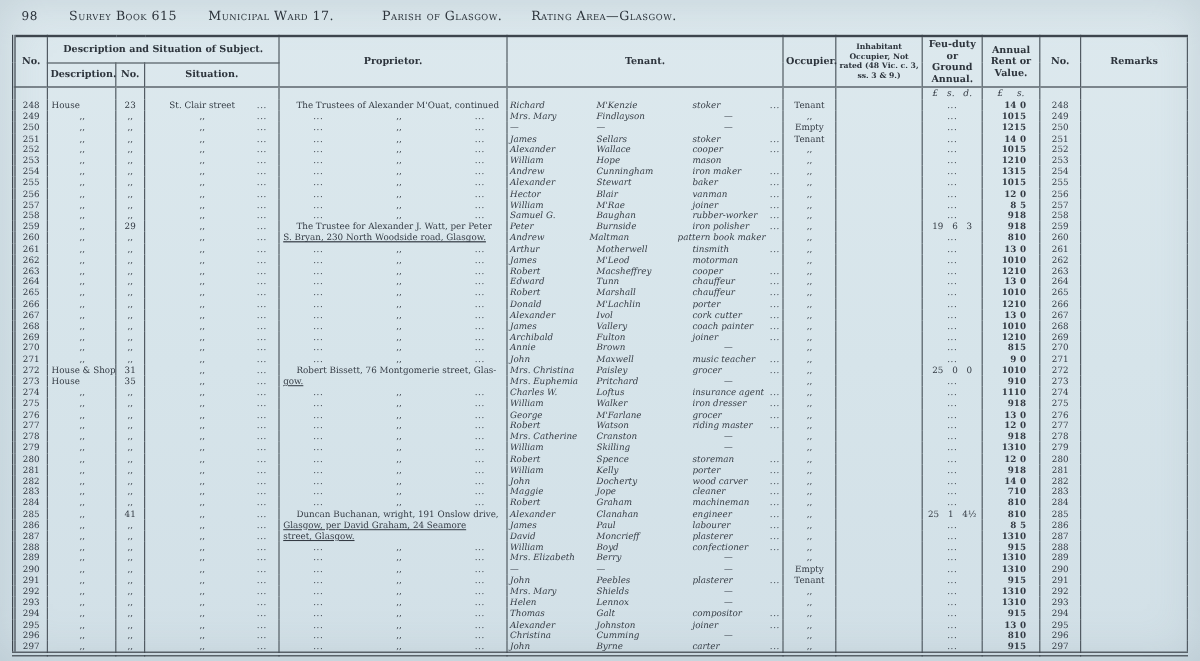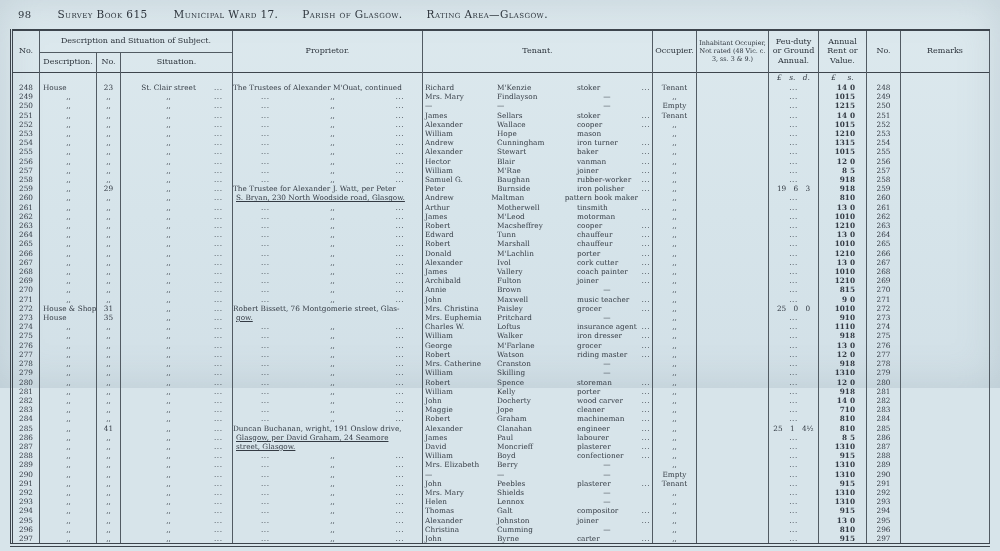--- a/index.html
+++ b/index.html
@@ -3,70 +3,70 @@
 <meta charset="utf-8">
 <style>
   * { margin:0; padding:0; box-sizing:border-box; }
   html,body { width:1000px; height:551px; overflow:hidden; }
   body {
     background:#d7e4ea;
     font-family:"DejaVu Serif","Liberation Serif",serif;
     color:#30373f;
   }
   .page {
-    position:relative; width:1000px; height:388px;
+    position:relative; width:1000px; height:551px;
     background:linear-gradient(180deg,#dde9ee 0%,#d6e4ea 55%,#d2e0e7 100%);
     box-shadow:inset 0 0 40px rgba(120,140,150,.25);
   }
   
   .topline {
     display:flex; align-items:baseline;
     padding:8px 12px 0 18px;
     font-variant:small-caps; font-size:10.5px; letter-spacing:.4px;
     white-space:nowrap; color:#2d343c;
   }
   .topline .pageno { font-variant:normal; font-size:10px; }
   .topline .t-title  { margin-left:44px; }
   .topline .t-survey { margin-left:26px; }
   .topline .t-ward   { margin-left:26px; }
-  .topline .t-parish { margin-left:24px; }
+  .topline .t-parish { margin-left:40px; }
   .topline .t-rating { margin-left:24px; }
   
   table.roll {
     position:absolute; left:10px; top:29px; width:978px;
     border-collapse:collapse; table-layout:fixed;
     border-top:2px solid #3d454d;
     border-bottom:4px double #3d454d;
     border-left:3px double #3d454d;
     border-right:1.5px solid #3d454d;
   }
   thead { border-bottom:1.5px solid #3d454d; }
   thead th {
-    font-weight:normal; font-size:8px; line-height:1.2;
+    font-weight:bold; font-size:8px; line-height:1.2;
     border-left:1px solid #525b63; border-right:1px solid #525b63;
     vertical-align:middle; text-align:center; padding:1px 2px; color:#2d343c;
   }
   th.group { border-bottom:1px solid #525b63; height:22px; }
   tr.tier2 th { height:20px; }
   th.small { font-size:6.4px; line-height:1.25; }
   tbody td {
     font-size:7.3px; line-height:9.2px; height:9.2px;
     border-left:1px solid #525b63; border-right:1px solid #525b63;
     padding:0 2px; white-space:nowrap; overflow:hidden;
     vertical-align:middle; color:#343b44;
   }
   tr.cur td { height:11px; font-style:italic; font-size:7.5px; text-align:center; }
   tr.cur .ws1 { word-spacing:5px; } tr.cur .ws2 { word-spacing:9px; }
   td.c-no, td.c-dno, td.c-no2, td.c-occr { text-align:center; }
   td.c-desc { text-align:left; padding-left:3px; }
   td.c-desc.dit, td.c-dno.dit { text-align:center; }
   .sitwrap { display:flex; } .sv { flex:1; text-align:center; } .sd { width:16px; text-align:left; }
   .pd { display:flex; justify-content:space-between; padding:0 16px 0 26px; }
-  td.c-prop.pt { padding-left:0; } td.c-prop.pc { padding-left:3px;text-decoration:underline; }
-  .tn { display:flex; } .t1 { width:72px; } .t2 { width:80px; }
+  td.c-prop.pt { padding-left:14px; } td.c-prop.pc { padding-left:3px;text-decoration:underline; }
+  .tn { display:flex;font-style:italic; } .t1 { width:72px; } .t2 { width:80px; }
   .t3 { flex:1; } .t3.dash { text-align:center; } .tdots { width:13px; text-align:right; }
   .feuv { word-spacing:5px; text-align:center; }
   td.c-feu { text-align:center; }
   .rentw { display:flex;font-weight:bold; } .rl { width:26px; text-align:right; } .rs { flex:1; text-align:right; padding-right:9px; }
   .dots { letter-spacing:.5px; }
 </style>
 </head>
 <body>
 
 <div class="page">
@@ -358,21 +358,21 @@
             <span class="pd">
               <span class="dots">...</span>
               <span>,,</span>
               <span class="dots">...</span>
             </span>
           </td>
           <td class="c-ten">
             <span class="tn">
               <span class="t1">Andrew</span>
               <span class="t2">Cunningham</span>
-              <span class="t3">iron turner</span>
+              <span class="t3">iron maker</span>
               <span class="tdots dots">...</span>
             </span>
           </td>
           <td class="c-occr">,,</td>
           <td class="c-inhab"></td>
           <td class="c-feu"><span class="dots">...</span></td>
           <td class="c-rent">
             <span class="rentw">
               <span class="rl">13</span>
               <span class="rs">15</span>

